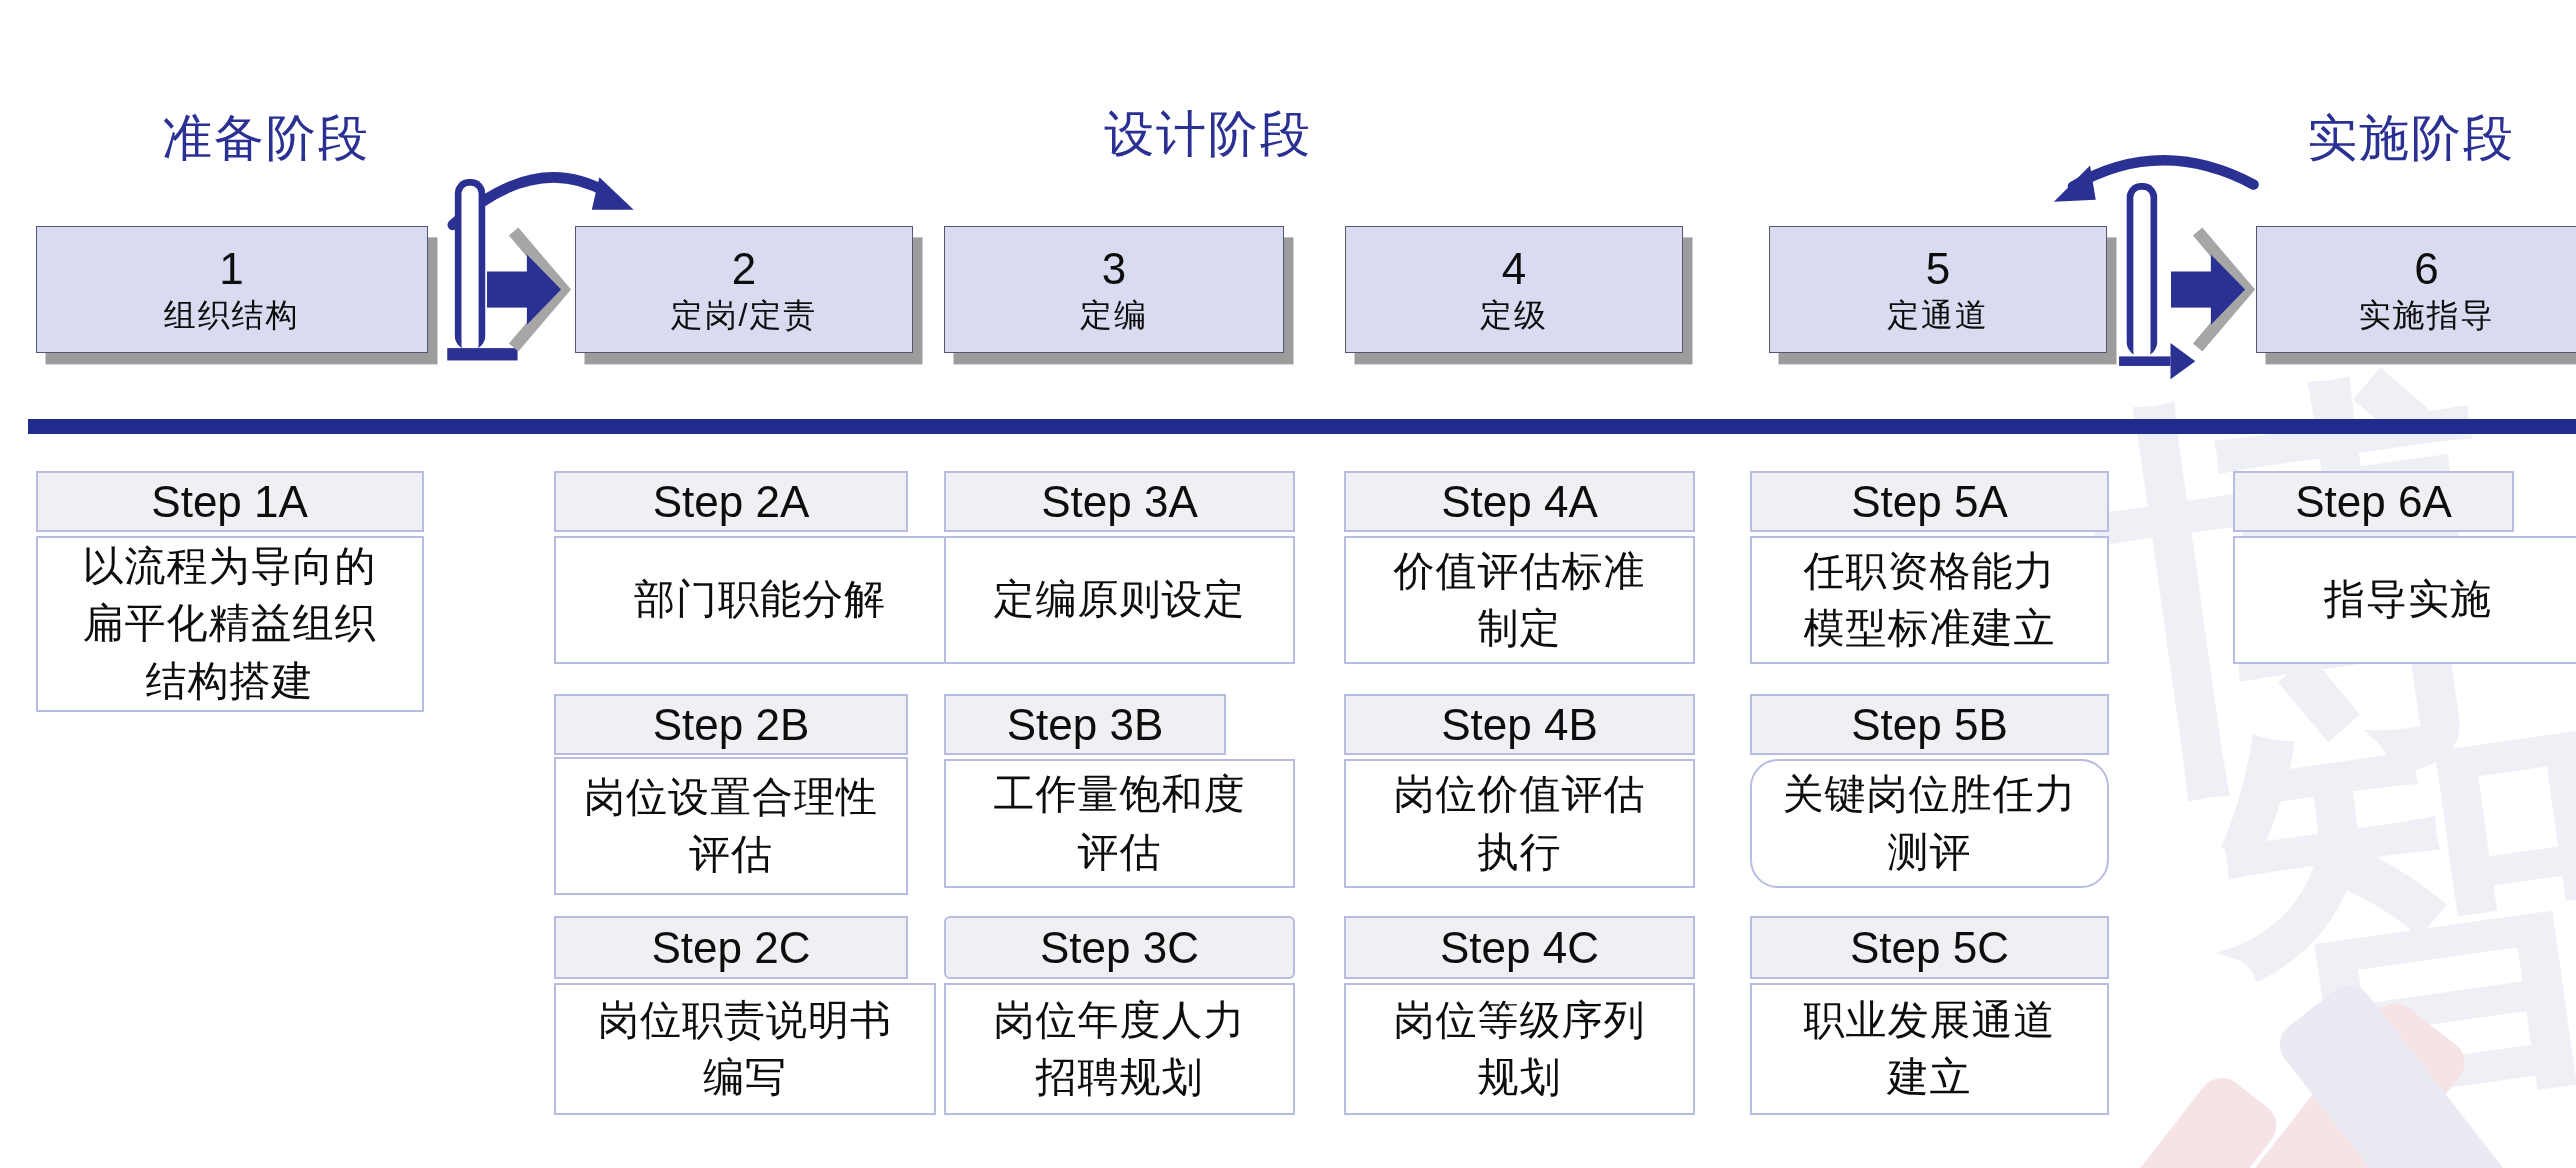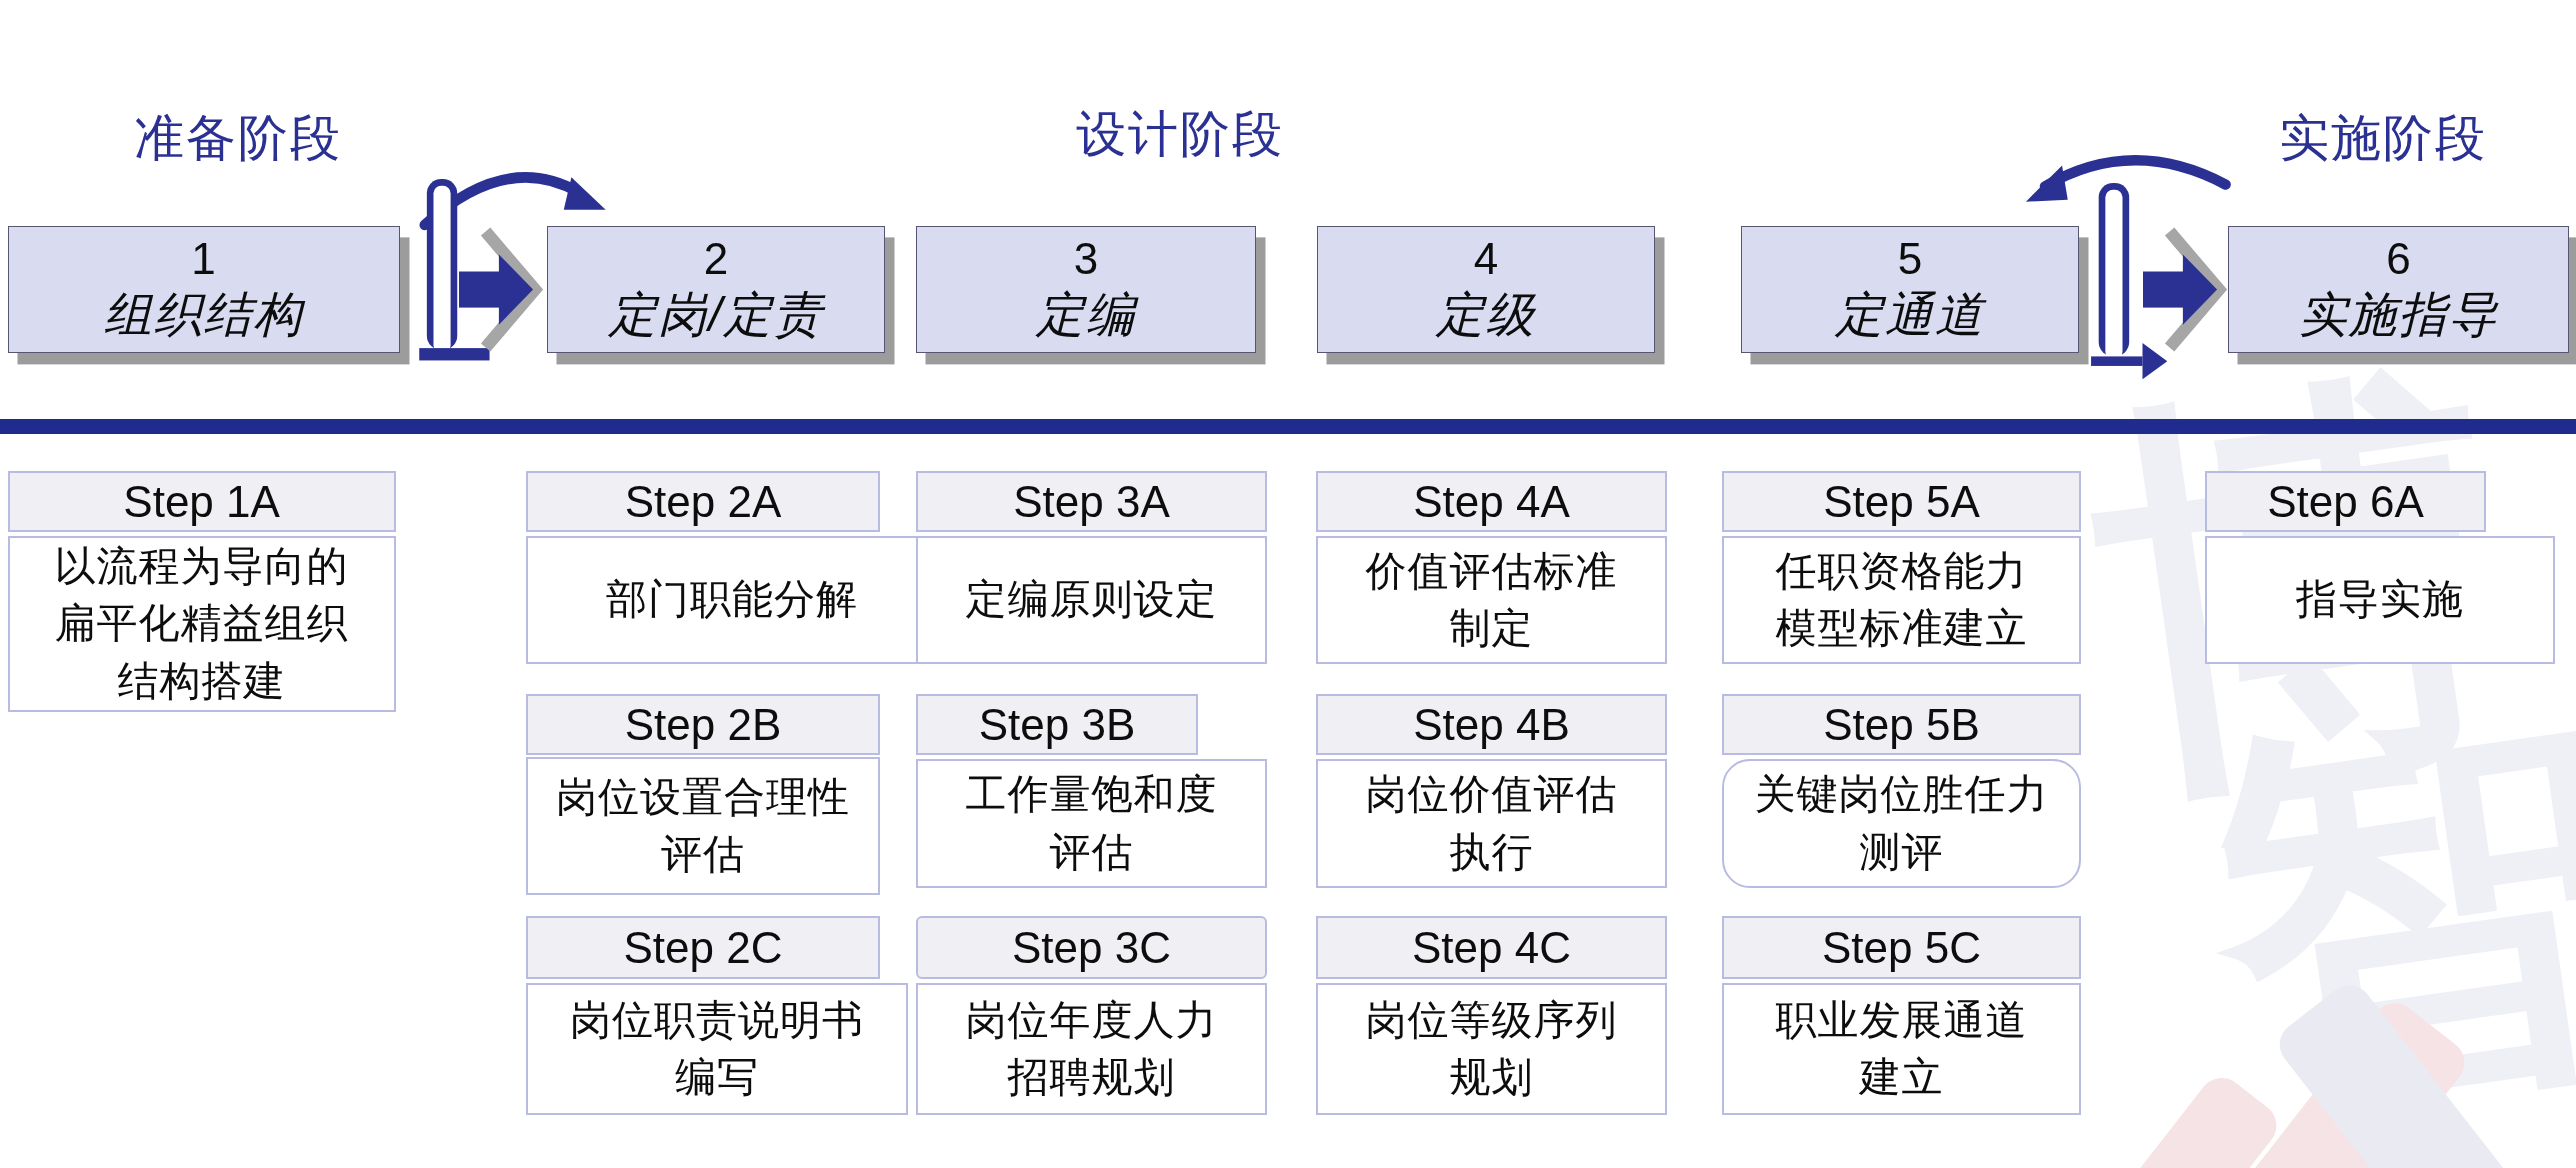--- a/index.html
+++ b/index.html
@@ -14,30 +14,30 @@
   .canvas{position:relative;width:2576px;height:1168px;background:#fff;overflow:hidden;}
 
   
   .wm{position:absolute;z-index:0;pointer-events:none;}
   .wm-char{position:absolute;font-size:409px;font-weight:700;color:var(--watermark-gray);line-height:1;transform:rotate(-8deg);}
   .wm-bar{position:absolute;border-radius:23px;}
   .wm-pink{width:105px;height:438px;background:var(--watermark-pink);transform:rotate(38deg);}
   .wm-blue{width:105px;height:447px;background:var(--watermark-blue);transform:rotate(-38deg);}
   .wm-pink2{width:86px;height:285px;background:var(--watermark-pink);transform:rotate(38deg);}
 
-  .layer{position:absolute;inset:0;z-index:1;}
+  .layer{position:absolute;inset:0;z-index:1;margin-left:28px;}
 
   
   .phase-label{position:absolute;font-size:50px;font-weight:500;color:var(--navy);text-align:center;letter-spacing:1.9px;}
 
   
   .main-box{position:absolute;height:127px;background:var(--box-fill);border:1.9px solid var(--box-border);
     box-shadow:9.5px 11.4px 0 0 var(--box-shadow);display:flex;flex-direction:column;align-items:center;justify-content:center;}
   .main-box .num{font-size:44px;line-height:1.15;color:var(--text);}
-  .main-box .lbl{font-size:48px;line-height:1.25;color:var(--text);letter-spacing:1.9px;font-style:italic;}
+  .main-box .lbl{font-size:32px;line-height:1.25;color:var(--text);letter-spacing:1.9px;}
 
   
   .rule{position:absolute;left:0;top:419px;width:2576px;height:15px;background:var(--rule);}
 
   
   .step-head{position:absolute;background:var(--step-header-fill);border:2.9px solid var(--step-border);
     display:flex;align-items:center;justify-content:center;font-size:44px;color:var(--text);}
   .step-body{position:absolute;background:#fff;border:2.9px solid var(--step-border);
     display:flex;align-items:center;justify-content:center;font-size:41px;line-height:1.4;color:var(--text);
     text-align:center;letter-spacing:1px;}

